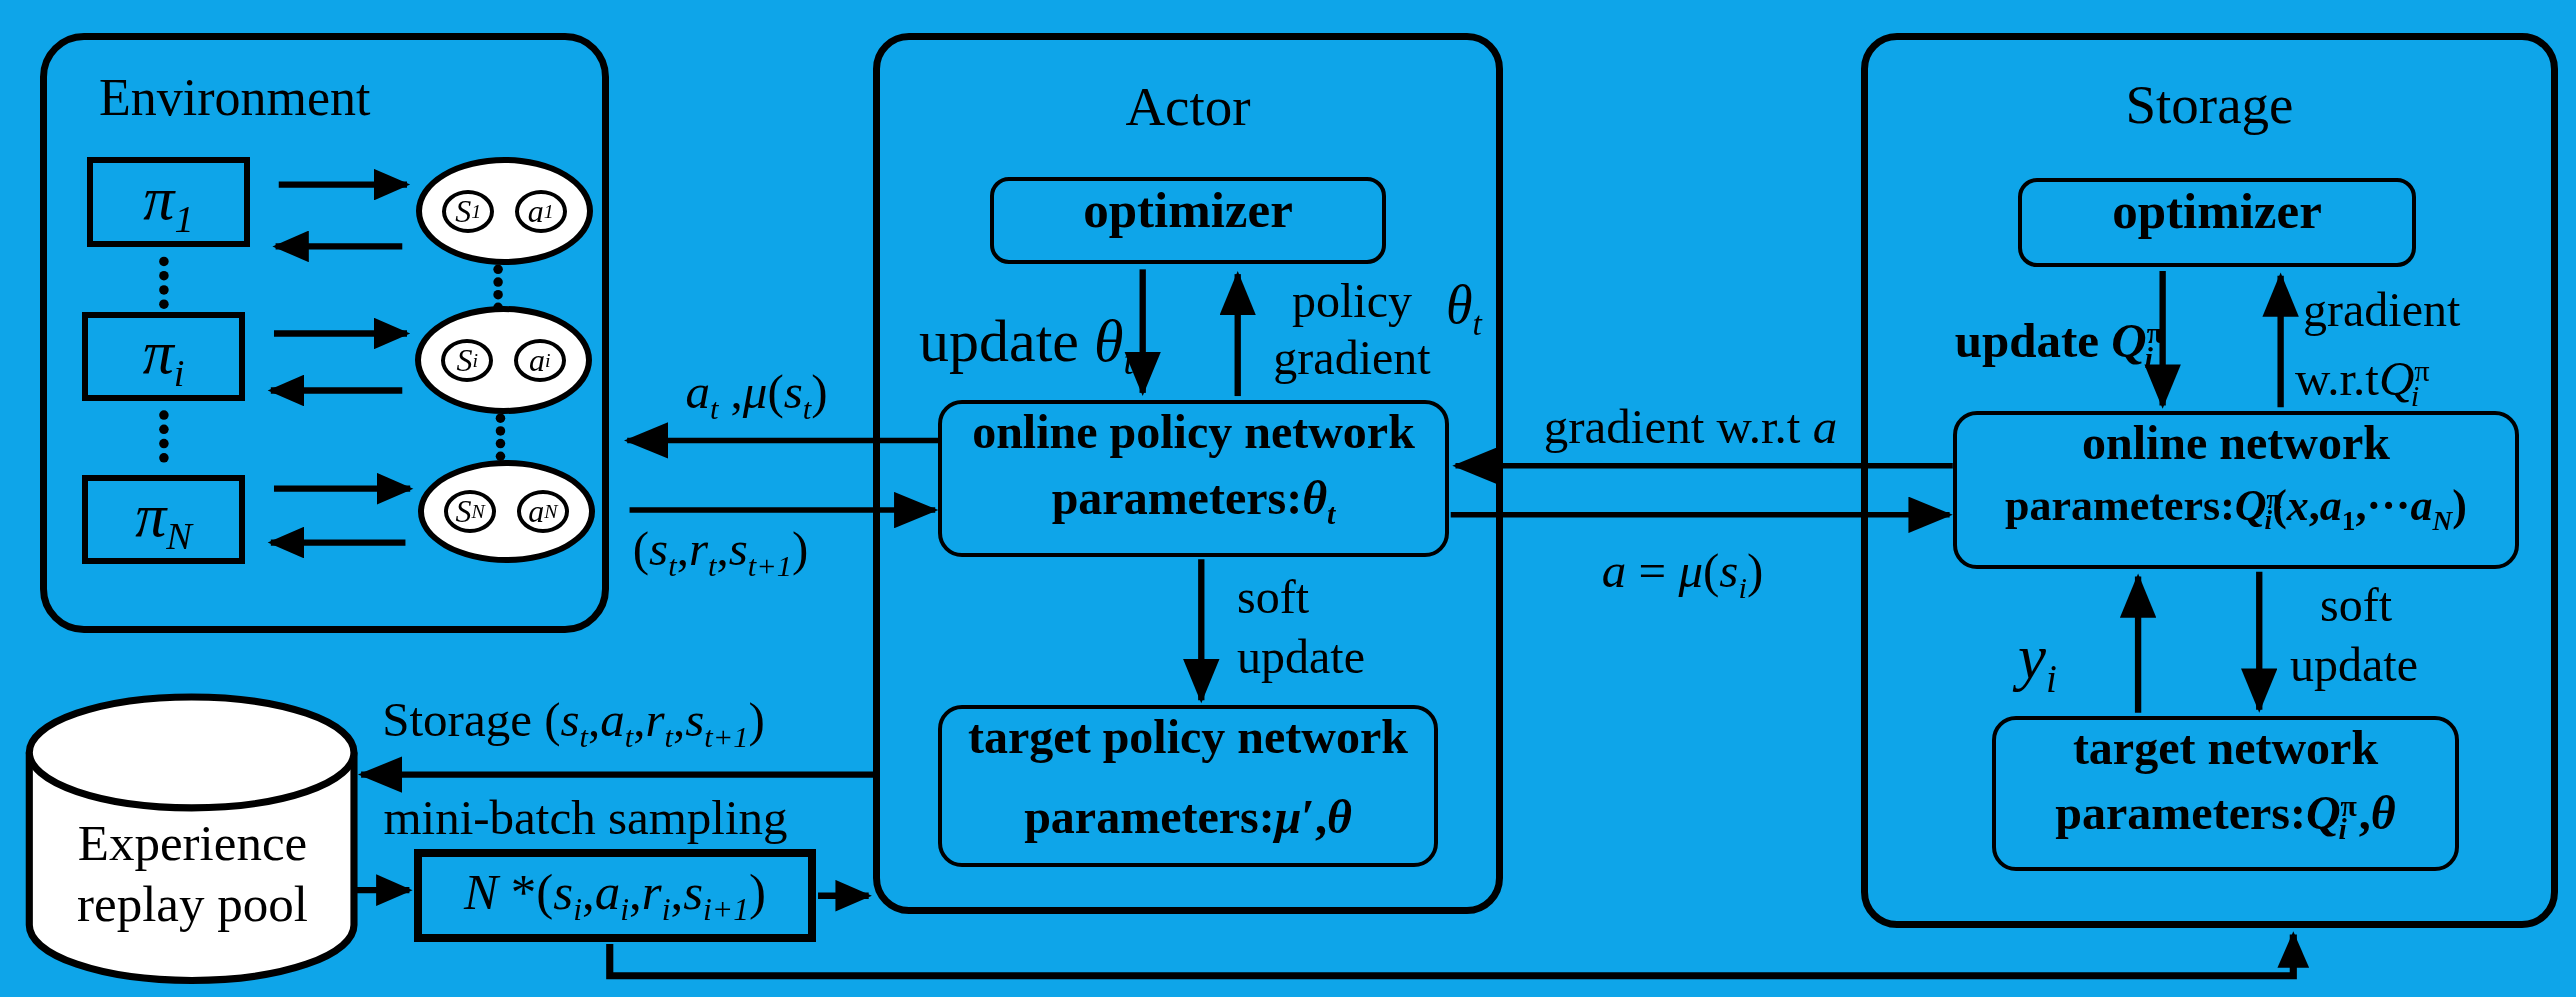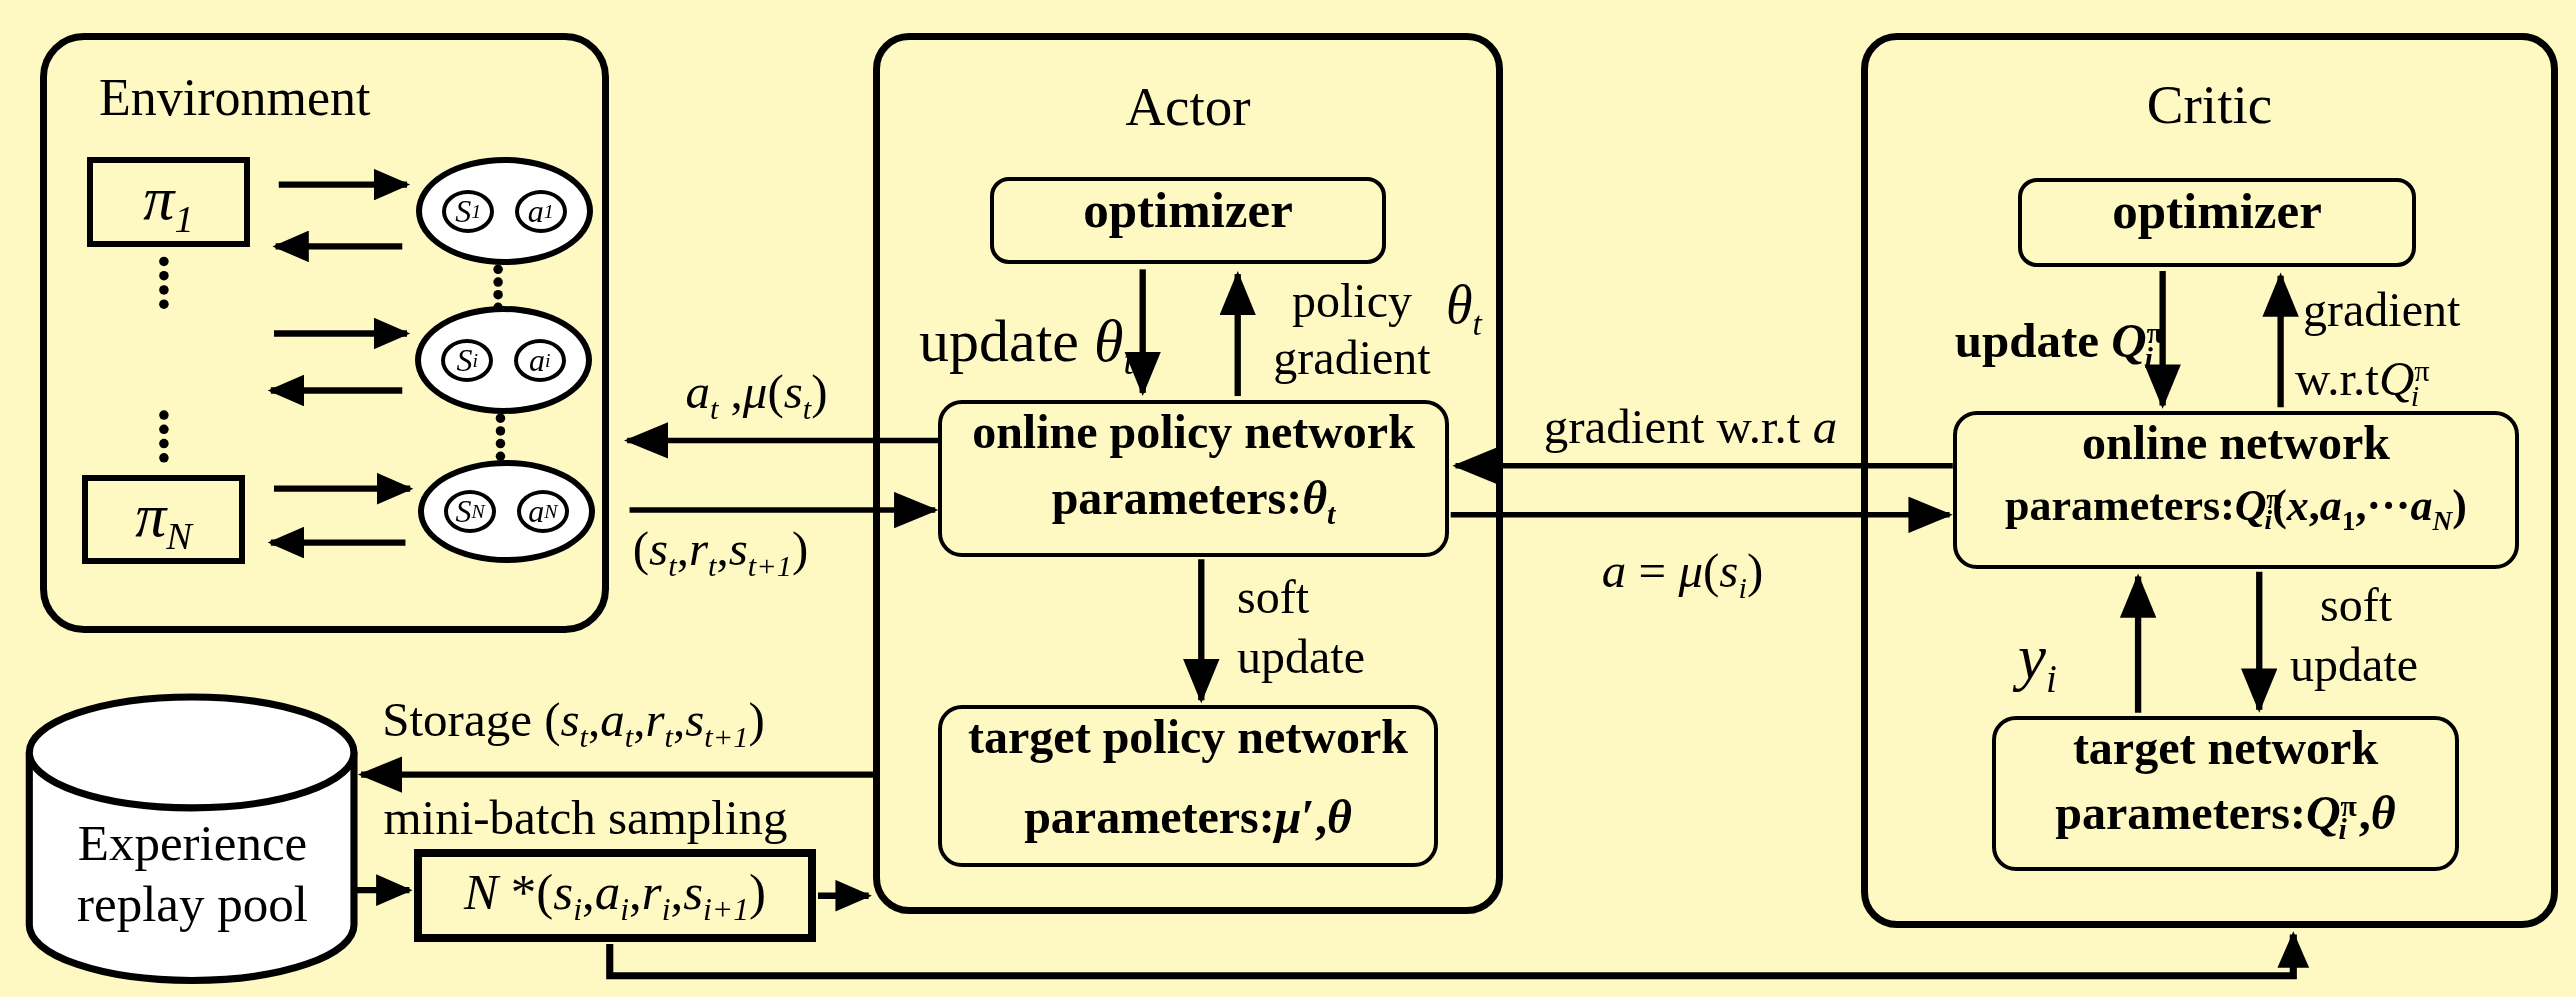--- a/index.html
+++ b/index.html
@@ -1,16 +1,16 @@
 <!DOCTYPE html>
 <html style="font-size:12.7px"><head>
 <meta charset="utf-8">
 <style>
   html,body{margin:0;padding:0;background:#ffffff;}
-  .stage{position:relative;width:2576px;height:998px;background:#fef9c3;overflow:hidden;
+  .stage{position:relative;width:2576px;height:998px;background:#0ea5e9;overflow:hidden;
          font-family:"Liberation Serif","DejaVu Serif",serif;color:#000;}
   .box{position:absolute;border:7.1px solid #000;border-radius:44px;background:transparent;box-sizing:border-box;}
   .ibox{position:absolute;border:4.8px solid #000;border-radius:24px;background:transparent;box-sizing:border-box;
         display:flex;flex-direction:column;align-items:center;justify-content:flex-start;font-weight:bold;}
   .pibox{position:absolute;border:6.3px solid #000;background:transparent;box-sizing:border-box;
          display:flex;align-items:center;justify-content:center;}
   .nbox{position:absolute;border:8px solid #000;background:transparent;box-sizing:border-box;
         display:flex;align-items:center;justify-content:center;}
   .oval{position:absolute;border:6.3px solid #000;border-radius:50%;background:#fff;box-sizing:border-box;
         display:flex;align-items:center;justify-content:center;gap:20.6px;}
@@ -35,20 +35,23 @@
 
   <div class="box" style="left:40px;top:33px;width:569px;height:600px;"></div>
   <div class="box" style="left:873px;top:33px;width:630px;height:881px;border-radius:36px;"></div>
   <div class="box" style="left:1861px;top:33px;width:697px;height:895px;border-radius:36px;"></div>
 
   <div class="lbl" style="left:99px;top:70px;font-size:52px;">Environment</div>
 
   <div class="pibox" style="left:87px;top:157px;width:163px;height:90px;">
     <span class="net-line" style="font-size:62px;"><span class="sg-i">π</span><span class="sg-isub">1</span></span>
   </div>
+  <div class="pibox" style="left:82px;top:312px;width:163px;height:89px;">
+    <span class="net-line" style="font-size:62px;"><span class="sg-i">π</span><span class="sg-isub">i</span></span>
+  </div>
   <div class="pibox" style="left:82px;top:475px;width:163px;height:89px;">
     <span class="net-line" style="font-size:62px;"><span class="sg-i">π</span><span class="sg-isub">N</span></span>
   </div>
 
   <div class="oval" style="left:416px;top:157px;width:177px;height:108px;">
     <span class="soval">
         <span class="sg-i">S</span>
         <span class="sg-isub">1</span>
       </span>
     <span class="soval">
@@ -92,21 +95,21 @@
   </div>
 
   <div class="lbl" style="left:1237px;top:572px;">soft</div>
   <div class="lbl" style="left:1237px;top:632px;">update</div>
 
   <div class="ibox" style="left:938px;top:705px;width:500px;height:162px;gap:25px;">
     <span class="net-line">target policy network</span>
     <span class="net-line"><span class="sg-n">parameters:</span><span class="sg-i">μ</span><span class="sg-n">′,</span><span class="sg-i">θ</span></span>
   </div>
 
-  <div class="lbl ctr title" style="left:1861px;top:76px;width:697px;">Critic</div>
+  <div class="lbl ctr title" style="left:1861px;top:76px;width:697px;">Storage</div>
   <div class="ibox" style="left:2018px;top:178px;width:398px;height:89px;border-radius:19px;">
     <span class="net-line" style="font-size:51px;">optimizer</span>
   </div>
   <div class="lbl" style="left:1939px;top:315px;width:214px;text-align:right;font-size:49px;font-weight:bold;"><span class="sg-n">update </span><span class="sg-i">Q</span><span class="sg-sup">π</span><span class="sg-isubn">i</span></div>
   <div class="lbl" style="left:2303px;top:285px;">gradient</div>
   <div class="lbl" style="left:2295px;top:353px;font-size:49px;"><span class="sg-n">w.r.t</span><span class="sg-i">Q</span><span class="sg-sup">π</span><span class="sg-isubn">i</span></div>
 
   <div class="ibox" style="left:1953px;top:411px;width:566px;height:158px;gap:9.5px;">
     <span class="net-line">online network</span>
     <span class="net-line" style="font-size:44px;"><span class="sg-n">parameters:</span><span class="sg-i">Q</span><span class="sg-sup">π</span><span class="sg-isubn">i</span><span class="sg-n">(</span><span class="sg-i">x</span><span class="sg-n">,</span><span class="sg-i">a</span><span class="sg-sub">1</span><span class="sg-n">,···</span><span class="sg-i">a</span><span class="sg-isub">N</span><span class="sg-n">)</span></span>

